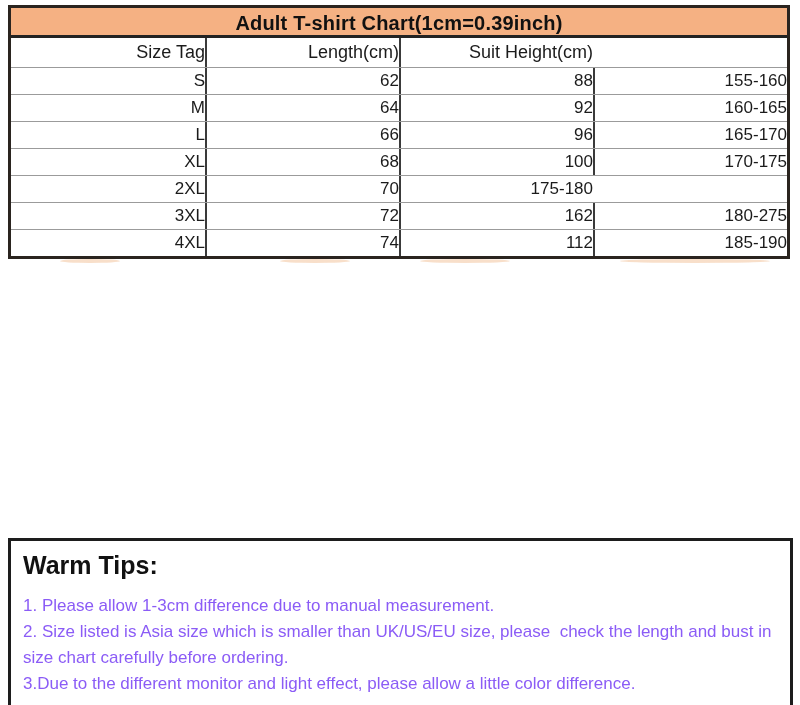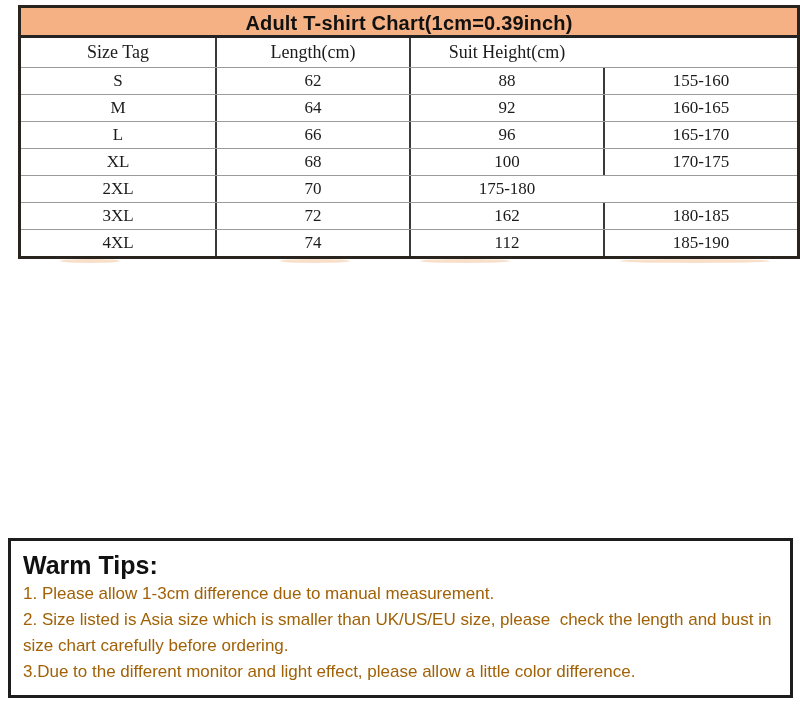--- a/index.html
+++ b/index.html
@@ -1,58 +1,58 @@
 <!DOCTYPE html>
 <html><head>
 <meta charset="utf-8">
 <style>
   * { margin:0; padding:0; box-sizing:border-box; }
   html,body { width:800px; height:705px; background:#ffffff; overflow:hidden; }
   body { font-family:"Liberation Sans", sans-serif; color:#1b1b1b; position:relative; }
 
   
   .chart {
-    position:absolute; left:18px; top:5px; width:782px;
+    position:absolute; left:8px; top:5px; width:782px;
     border:3px solid #2a241f; background:#ffffff;
   }
   .chart-title {
     height:30px; line-height:30px; text-align:center;
     background:#F5B183; border-bottom:3px solid #232323;
     font-size:20px; font-weight:bold; color:#111;
     letter-spacing:0.2px;
   }
   .row { display:grid; grid-template-columns:1fr 1fr 1fr 1fr; }
   .row + .row { border-top:1px solid #9b9b9b; }
   .header-row .cell { height:29px; line-height:29px; font-size:18px; }
   .data-row .cell { height:26px; line-height:26px; font-size:17px; }
-  .cell { text-align:center; overflow:hidden; white-space:nowrap;font-family:Liberation Serif, serif; }
+  .cell { text-align:right; overflow:hidden; white-space:nowrap; }
   .cell + .cell { border-left:2px solid #3a3a3a; }
 
   
   .smudge {
     position:absolute; height:4px; border-radius:50%;
     background:#f2c49e; opacity:.55;
   }
   .s1 { left:60px;  top:259px; width:60px; }
   .s2 { left:280px; top:259px; width:70px; }
   .s3 { left:420px; top:259px; width:90px; }
   .s4 { left:620px; top:259px; width:150px; }
 
   
   .tips {
     position:absolute; left:8px; top:538px; width:785px;
     border:3px solid #1d1d1d; background:#ffffff;
     padding:8px 12px 10px 12px;
   }
   .tips-heading {
     font-size:25px; font-weight:bold; color:#111;
-    line-height:32px; margin-bottom:0;
+    line-height:32px; margin-bottom:12px;
   }
   .tip-line {
-    font-size:17px; line-height:26px; color:#a16207;
+    font-size:17px; line-height:26px; color:#8b5cf6;
     white-space:pre-wrap;
   }
 </style>
 </head>
 <body>
 
 <div class="chart">
   <div class="chart-title">Adult T-shirt Chart(1cm=0.39inch)</div>
 
   <div class="row header-row">
@@ -87,21 +87,21 @@
   </div>
   <div class="row data-row">
     <div class="cell">2XL</div>
     <div class="cell">70</div>
     <div class="cell">175-180</div>
   </div>
   <div class="row data-row">
     <div class="cell">3XL</div>
     <div class="cell">72</div>
     <div class="cell">162</div>
-    <div class="cell">180-185</div>
+    <div class="cell">180-275</div>
   </div>
   <div class="row data-row">
     <div class="cell">4XL</div>
     <div class="cell">74</div>
     <div class="cell">112</div>
     <div class="cell">185-190</div>
   </div>
 </div>
 
 <div class="smudge s1"></div>

